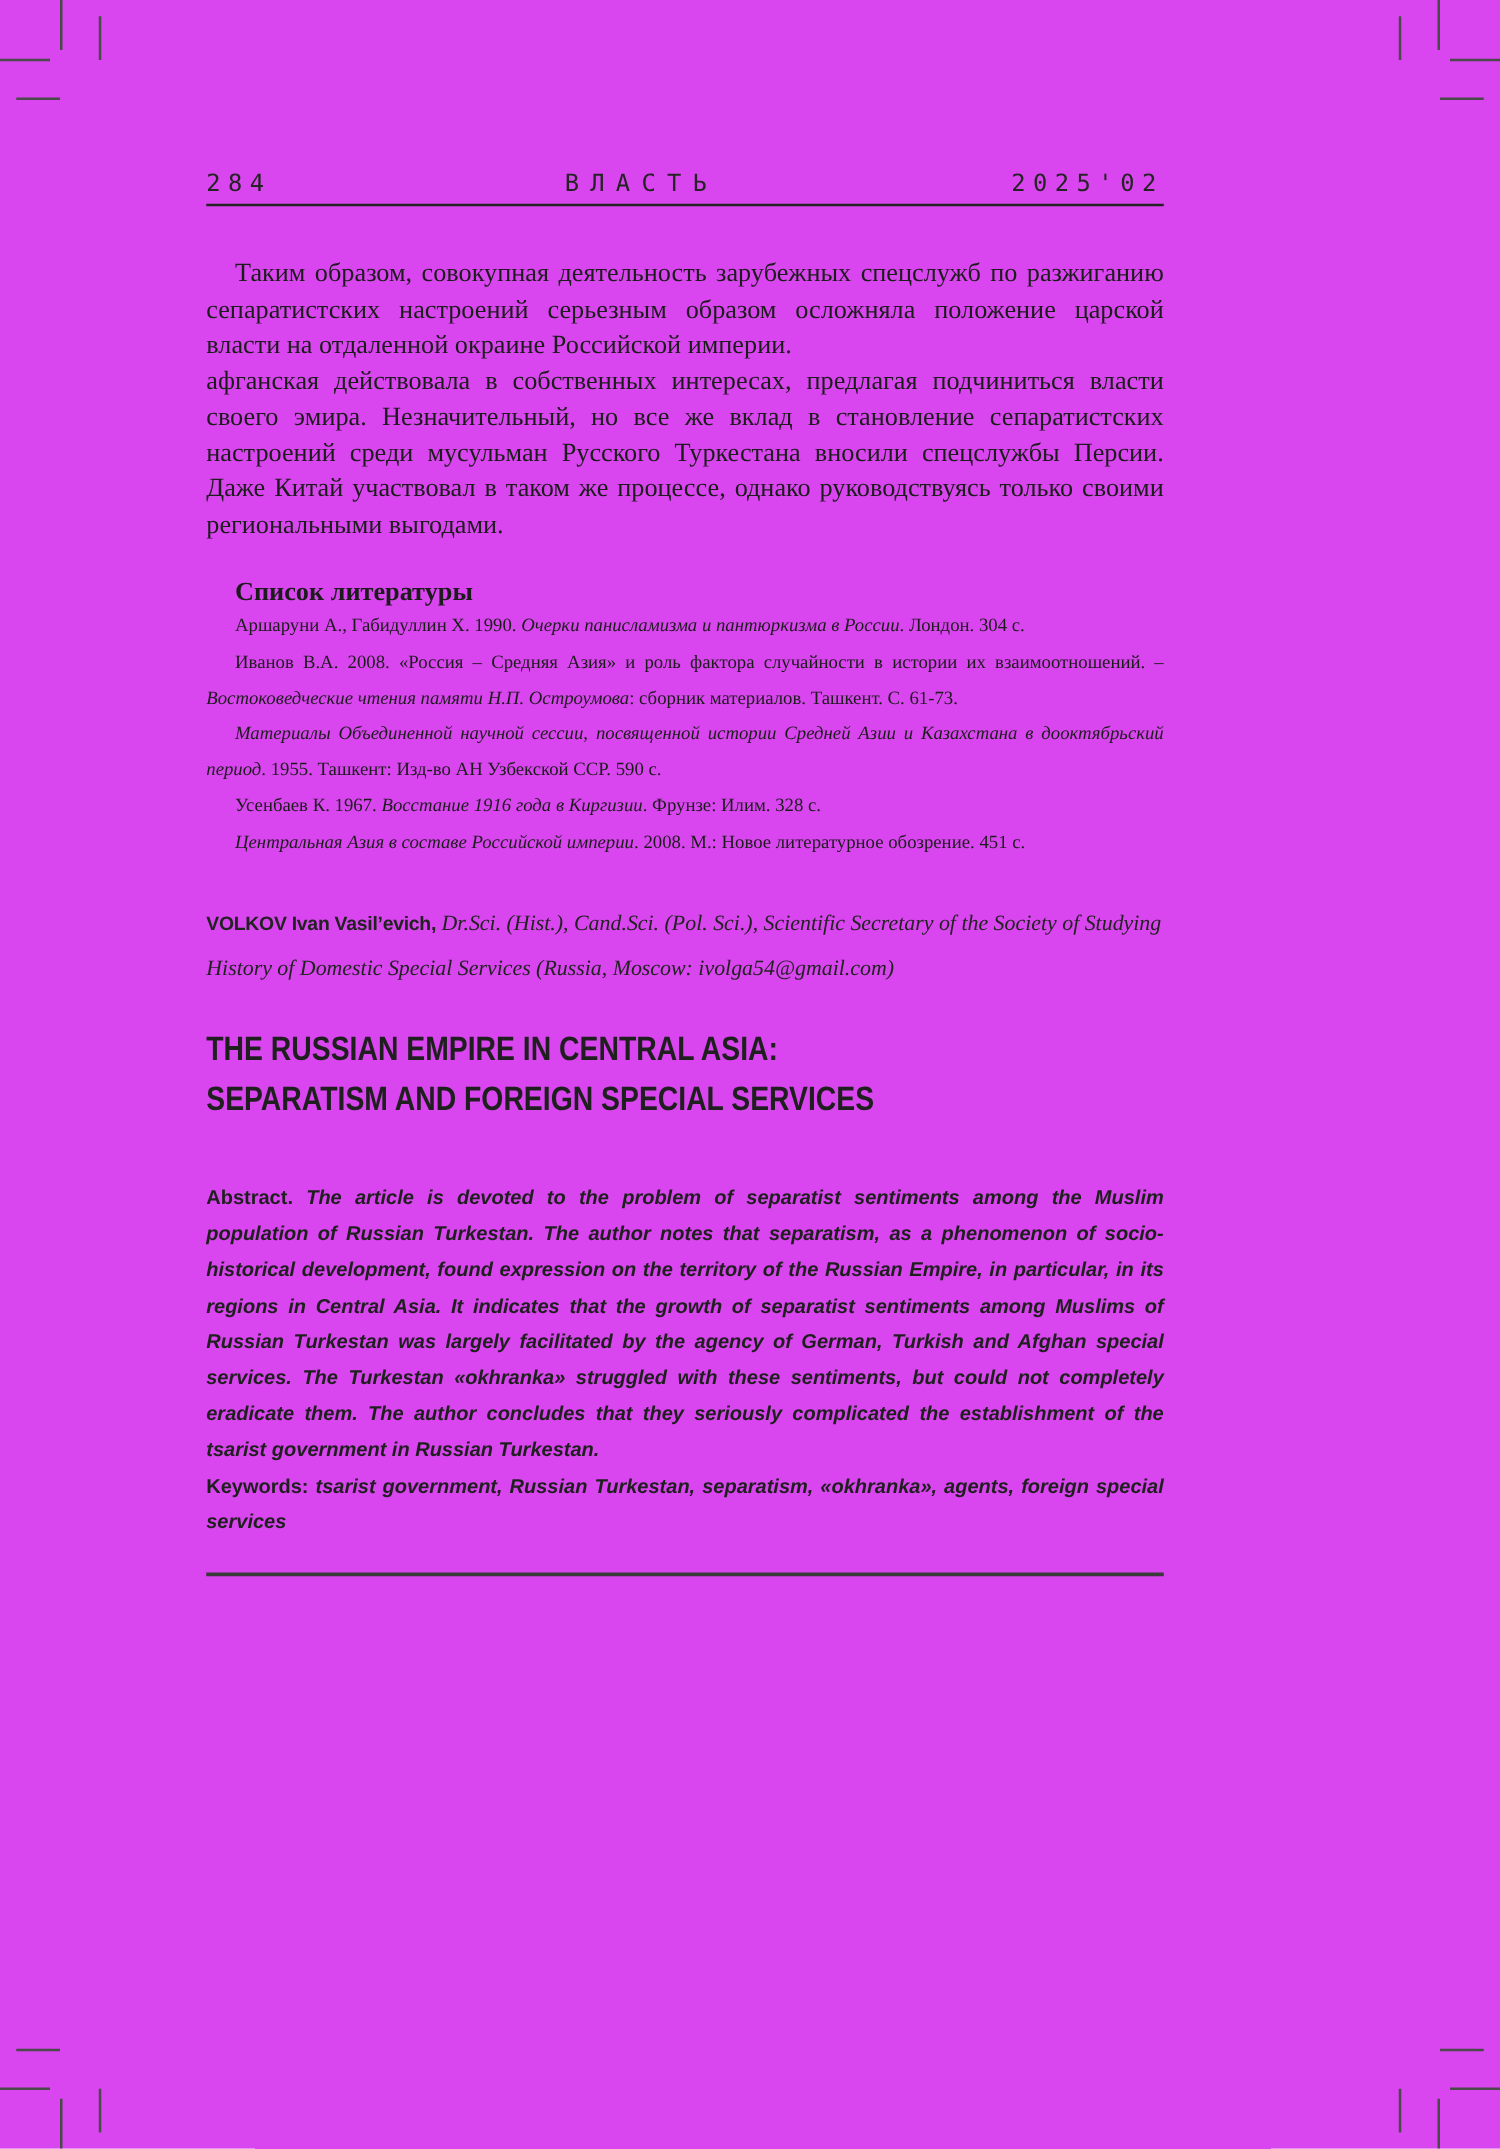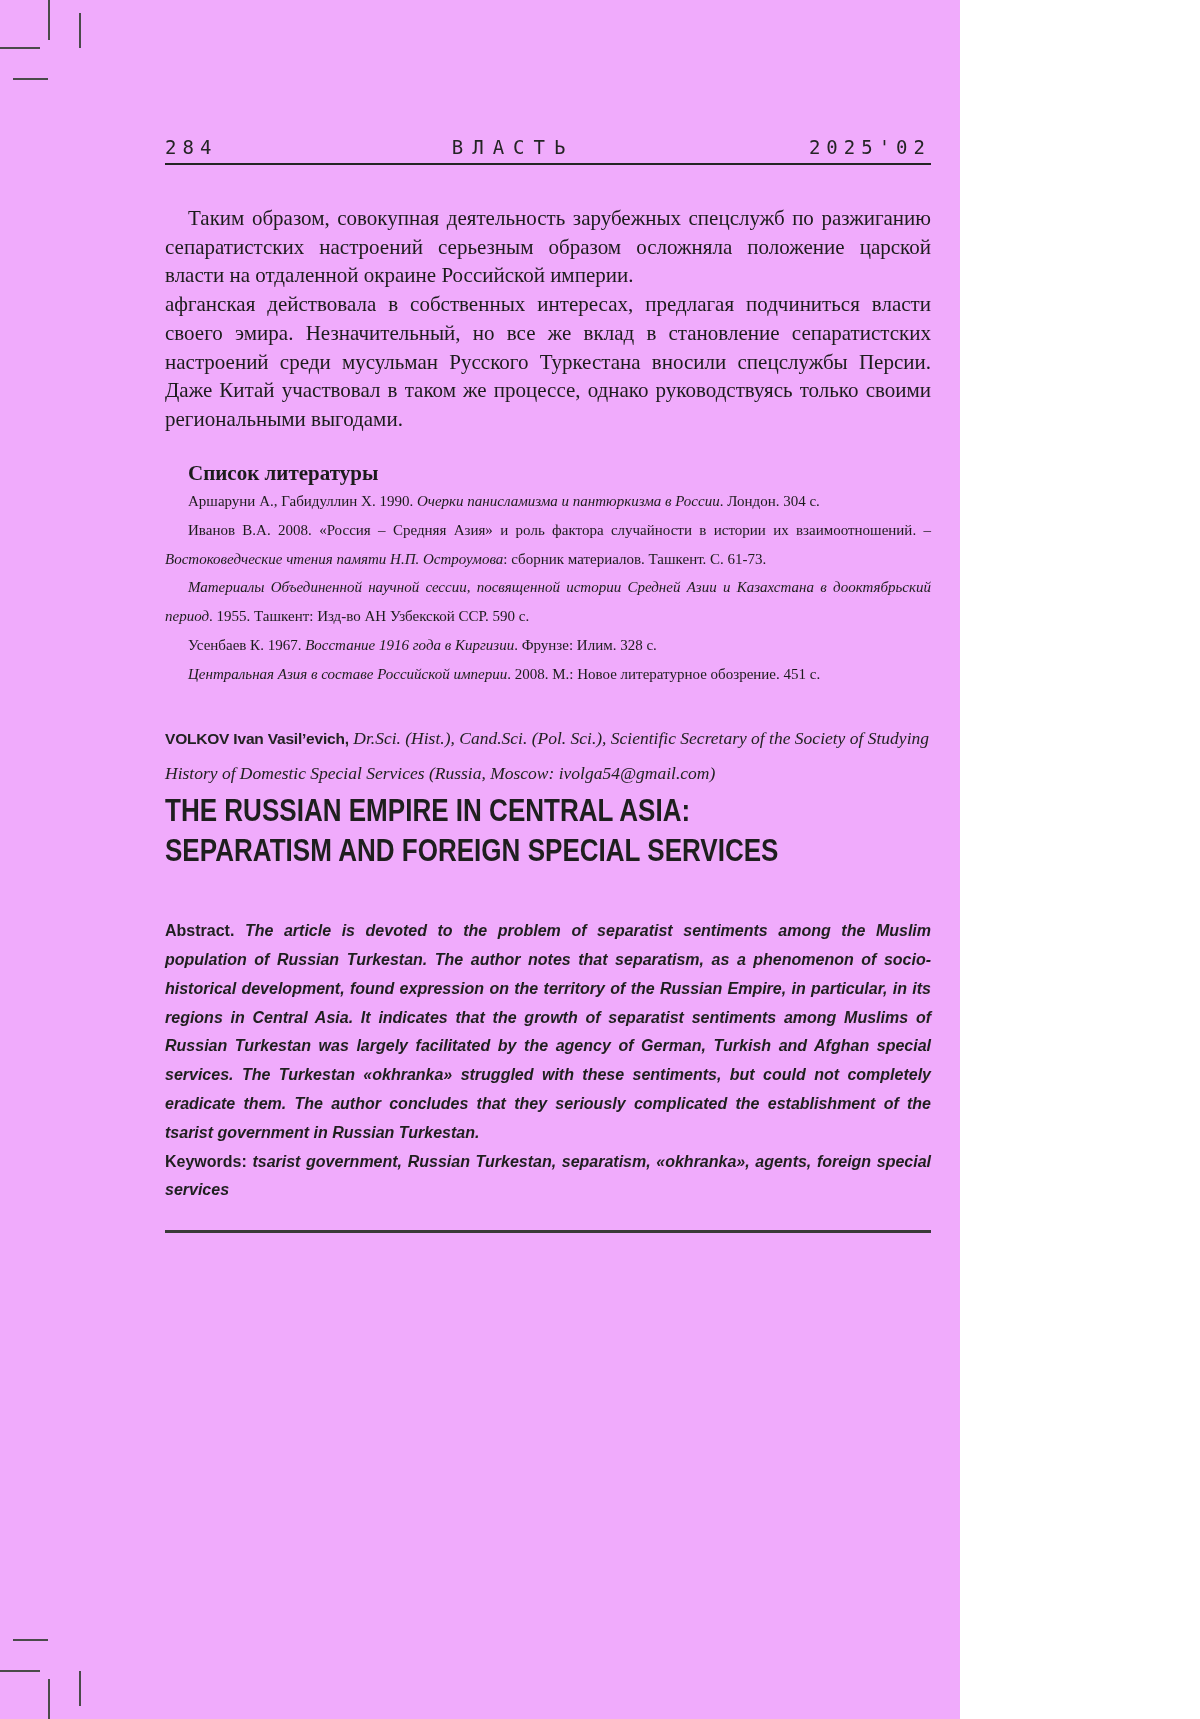--- a/index.html
+++ b/index.html
@@ -1,16 +1,16 @@
 <!DOCTYPE html>
 <html lang="ru"><head>
 <meta charset="utf-8">
 <style>
   html,body{margin:0;padding:0;background:#ffffff;}
-  .page{position:relative;width:960px;height:1719px;background:#f0abfc;overflow:hidden;
+  .page{position:relative;width:1200px;height:1719px;background:#d946ef;overflow:hidden;
         font-family:"Liberation Serif",serif;color:#1c1c1c;}
 
   
   .mark{position:absolute;background:#4a4a4a;}
 
   
   .content{position:absolute;left:165px;top:136px;width:766px;}
 
   
   .running-head{display:flex;justify-content:space-between;align-items:baseline;
@@ -27,22 +27,22 @@
   .ref{font-size:15px;line-height:28.7px;text-align:justify;margin:0;text-indent:23px;}
   .it{font-style:italic;}
 
   
   .author-note{margin-top:33px;font-size:17.5px;line-height:35px;color:#222;}
   .author-name{font-family:"Liberation Sans",sans-serif;font-style:normal;font-weight:bold;
                font-size:15.5px;letter-spacing:-0.2px;margin-top:44px;}
   .author-aff{font-style:italic;}
 
   
-  .en-title{font-family:"Liberation Sans",sans-serif;font-weight:bold;
-            font-size:31px;line-height:40px;color:#1f1f1f;}
+  .en-title{margin-top:27px;font-family:"Liberation Sans",sans-serif;font-weight:bold;
+            font-size:27px;line-height:40px;color:#1f1f1f;}
   .en-title .tline{transform:scaleX(0.84);transform-origin:left center;white-space:nowrap;}
 
   
   .abstract-block{margin-top:46px;font-family:"Liberation Sans",sans-serif;
                   font-size:16px;line-height:28.8px;color:#1f1f1f;text-align:justify;}
   .abstract-block .lead{font-weight:bold;font-style:normal;}
   .abstract-block .itx{font-style:italic;font-weight:bold;}
 
   
   .end-rule{margin-top:25px;height:2.5px;background:#3a3a3a;width:100%;}

